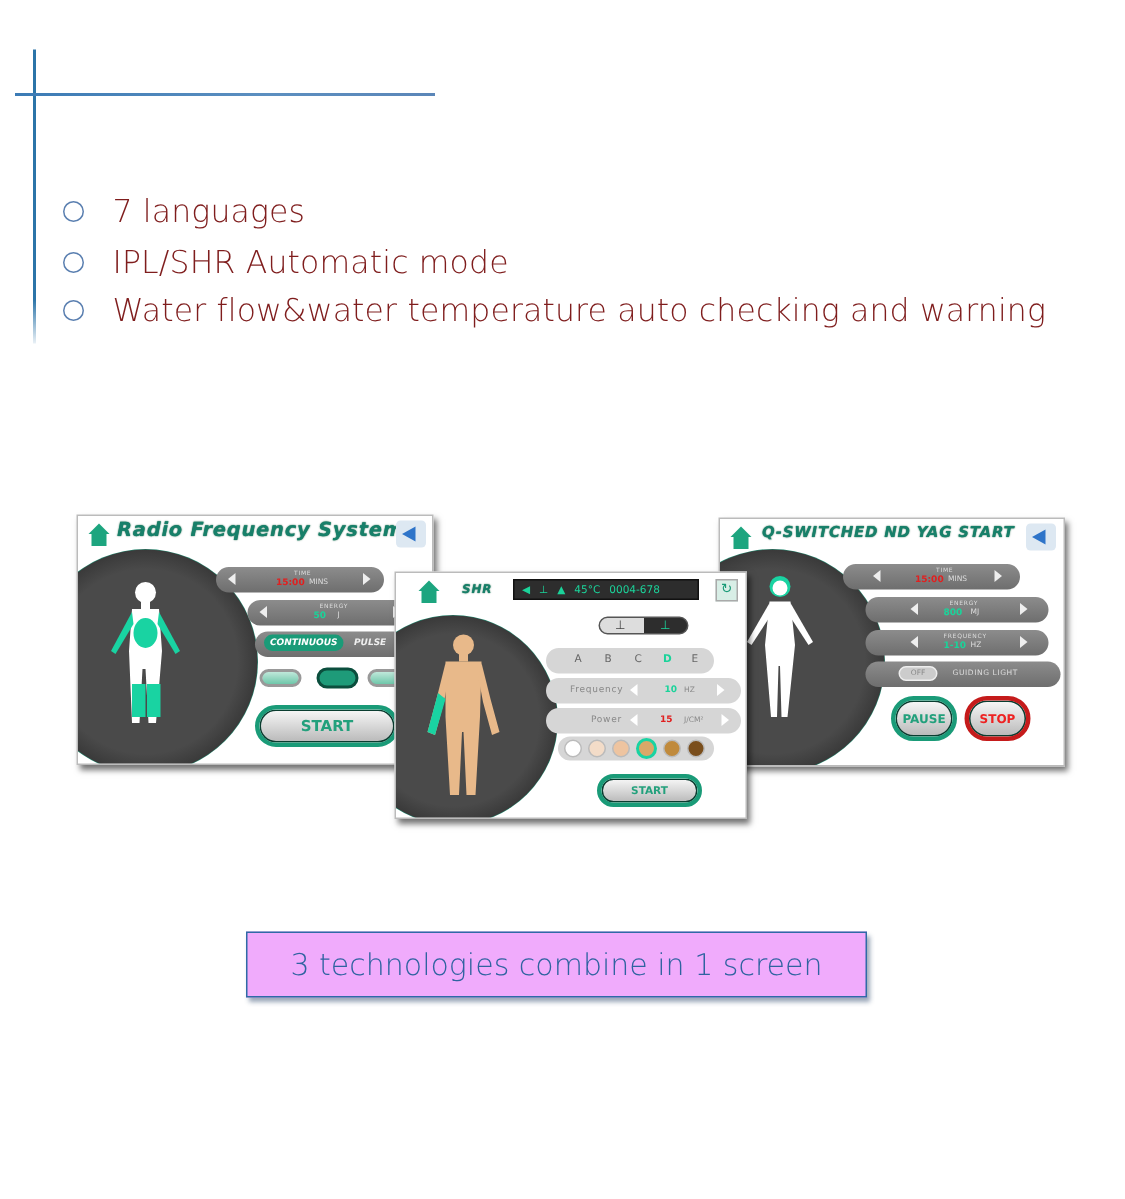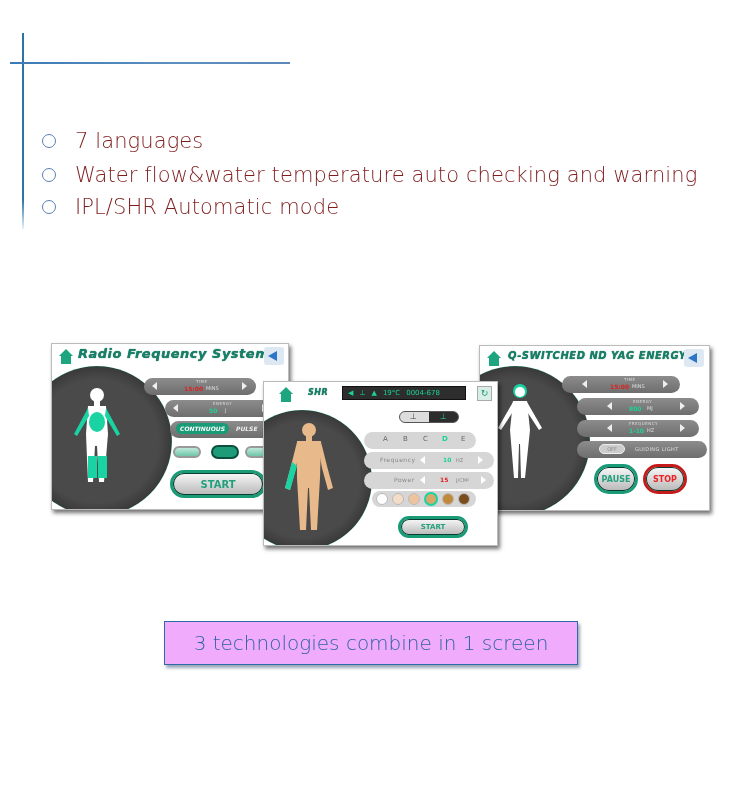--- a/index.html
+++ b/index.html
@@ -61,25 +61,25 @@
 <div class="vline"></div>
 <div class="hline"></div>
 
 <ul class="features">
   <li>
     <span class="bullet"></span>
     <span>7 languages</span>
   </li>
   <li>
     <span class="bullet"></span>
-    <span>Water flow&amp;water temperature auto checking and warning</span>
+    <span>IPL/SHR Automatic mode</span>
   </li>
   <li>
     <span class="bullet"></span>
-    <span>IPL/SHR Automatic mode</span>
+    <span>Water flow&amp;water temperature auto checking and warning</span>
   </li>
 </ul>
 
 <div class="panel" style="left:51px; top:343px; width:238px; height:167px;">
   <div class="icon-home" style="left:6px; top:5px;"></div>
   <div class="title-text" style="left:26px; top:2px; font-size:13px;">Radio Frequency System</div>
   <div class="icon-speaker" style="left:212px; top:3px;"></div>
 
   <div class="disc" style="left:-30px; top:22px; width:150px; height:150px;"></div>
   <svg class="figure-body" style="left:18px; top:42px;" width="54" height="100" viewBox="0 0 54 100">
@@ -114,21 +114,21 @@
 
   <div style="position:absolute; left:121px; top:102px; width:28px; height:12px; border-radius:7px; background:linear-gradient(#bfe8da,#6fc7aa); border:2px solid #999;"></div>
   <div style="position:absolute; left:159px; top:101px; width:28px; height:14px; border-radius:7px; background:#1e9b79; border:2px solid #0b4e3d;"></div>
   <div style="position:absolute; left:193px; top:102px; width:28px; height:12px; border-radius:7px; background:linear-gradient(#bfe8da,#6fc7aa); border:2px solid #999;"></div>
 
   <div class="pillbtn" style="left:118px; top:126px; width:96px; height:28px; font-size:10px;">START</div>
 </div>
 
 <div class="panel" style="left:479px; top:345px; width:231px; height:166px;">
   <div class="icon-home" style="left:6px; top:5px;"></div>
-  <div class="title-text" style="left:28px; top:4px; font-size:10px;">Q-SWITCHED ND YAG ENERGY</div>
+  <div class="title-text" style="left:28px; top:4px; font-size:10px;">Q-SWITCHED ND YAG START</div>
   <div class="icon-speaker" style="left:204px; top:3px;"></div>
 
   <div class="disc" style="left:-40px; top:20px; width:150px; height:150px;"></div>
   <svg class="figure-body" style="left:12px; top:36px;" width="56" height="100" viewBox="0 0 56 100">
     <circle cx="28" cy="9" r="7" fill="#19d3a2"></circle>
     <circle cx="28" cy="10" r="5" fill="#fff"></circle>
     <path d="M21 19 L35 19 L38 48 L33 96 L29 96 L28 62 L27 62 L26 96 L22 96 L18 48 Z" fill="#fff"></path>
     <path d="M21 20 L6 46 L9 48 L22 28 Z" fill="#fff"></path>
     <path d="M35 20 L50 46 L47 48 L34 28 Z" fill="#fff"></path>
   </svg>
@@ -163,21 +163,21 @@
   <div class="pillbtn red-btn" style="left:163px; top:118px; width:44px; height:30px; font-size:8px;">STOP</div>
 </div>
 
 <div class="panel" style="left:263px; top:381px; width:235px; height:165px; z-index:2;">
   <div class="icon-home" style="left:14px; top:5px;"></div>
   <div class="title-text" style="left:44px; top:6px; font-size:8px;">SHR</div>
   <div style="position:absolute; left:78px; top:4px; width:124px; height:14px; background:#2d2d2d; border:1px solid #111; color:#1bd39a; font-size:7px; display:flex; align-items:center; gap:6px; padding-left:5px;">
     <span>◀</span>
     <span>⊥</span>
     <span>▲</span>
-    <span>19°C</span>
+    <span>45°C</span>
     <span>0004-678</span>
   </div>
   <div style="position:absolute; left:213px; top:4px; width:15px; height:15px; background:#d8eee6; border:1px solid #aaa; color:#1a9b78; font-size:9px; text-align:center; line-height:13px;">↻</div>
 
   <div class="disc" style="left:-32px; top:28px; width:140px; height:140px;"></div>
   <svg class="figure-body" style="left:16px; top:40px;" width="58" height="112" viewBox="0 0 58 112">
     <circle cx="29" cy="8" r="7" fill="#e8b98a"></circle>
     <rect x="26" y="14" width="6" height="5" fill="#e8b98a"></rect>
     <path d="M17 19 L41 19 L40 56 L37 108 L31 108 L29 66 L28 66 L26 108 L20 108 L17 56 Z" fill="#e8b98a"></path>
     <path d="M17 20 L11 44 L5 66 L10 68 L16 46 L19 30 Z" fill="#e8b98a"></path>

